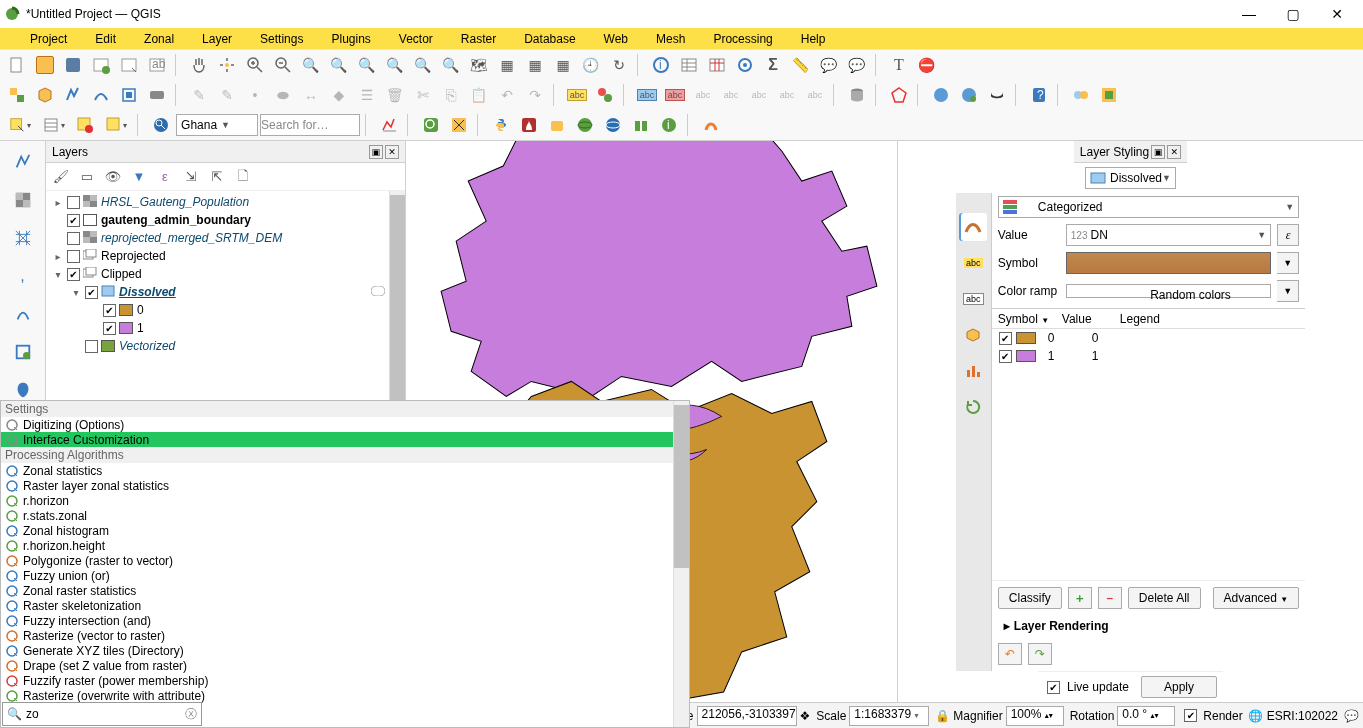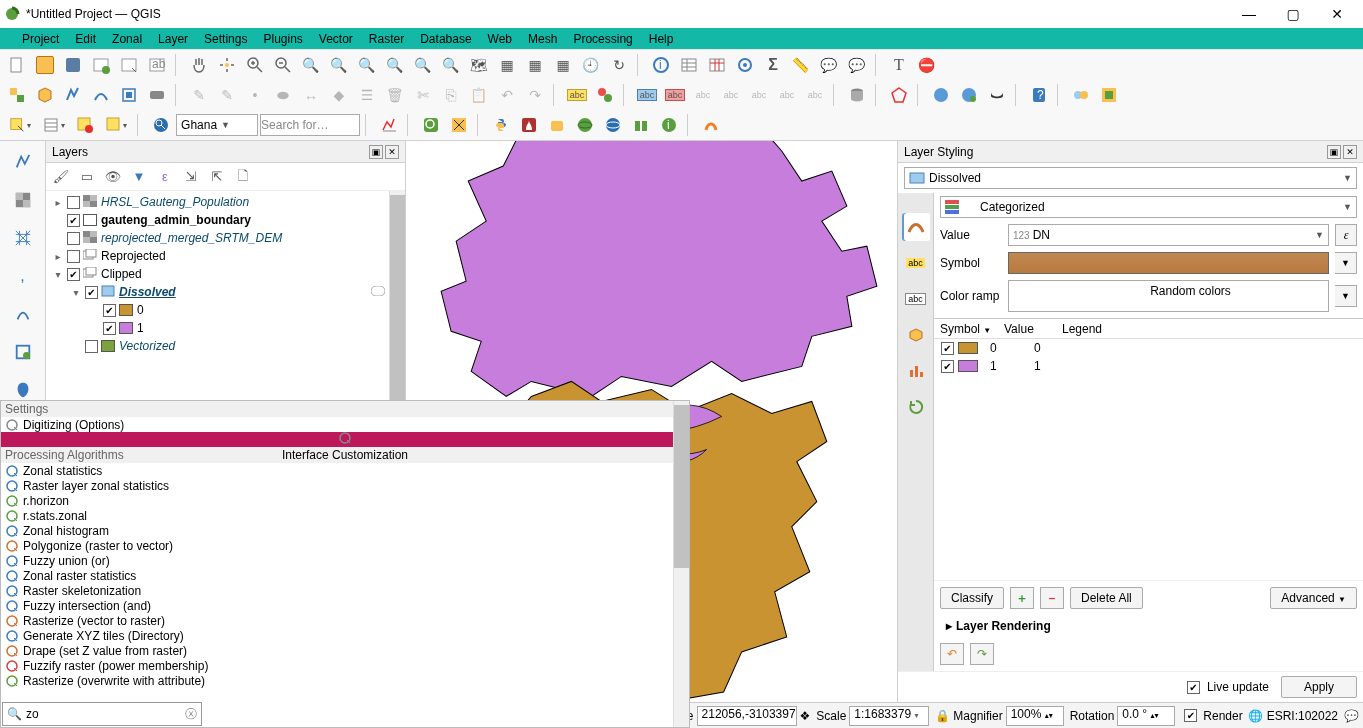--- a/index.html
+++ b/index.html
@@ -6,21 +6,21 @@
   body { background: #f0f0f0; width: 1363px; height: 728px; overflow: hidden; display: flex; flex-direction: column; }
 
   
   .titlebar { height: 28px; background: #fff; display: flex; align-items: center; padding: 0 4px; }
   .titlebar .qicon { width: 16px; height: 16px; margin-right: 6px; }
   .titlebar .title { flex: 1; font-size: 12px; color: #000; }
   .winbtns { display: flex; gap: 0; }
   .winbtn { width: 44px; height: 28px; display: flex; align-items: center; justify-content: center; font-size: 14px; }
 
   
-  .menubar { height: 22px; background: #14b8a6; display: flex; align-items: center; padding: 0 14px; border-bottom: 1px solid #e5e5e5; gap: 0; }
+  .menubar { height: 22px; background: #fde047; display: flex; align-items: center; padding: 0 22px; border-bottom: 1px solid #e5e5e5; gap: 12px; }
   .menubar .menuitem { padding: 2px 8px; }
 
   
   .toolbars { background: #f8f8f8; border-bottom: 1px solid #d0d0d0; }
   .trow { display: flex; align-items: center; padding: 2px 4px; gap: 2px; flex-wrap: nowrap; }
   .tbtn { width: 26px; height: 26px; border: 1px solid transparent; border-radius: 3px; display: flex; align-items: center; justify-content: center; font-size: 14px; color: #555; }
   .tbtn.wide { width: auto; padding: 0 4px; }
   .tbtn svg { width: 18px; height: 18px; }
   .tsep { width: 6px; height: 22px; border-left: 1px solid #ccc; margin: 0 3px; }
   .combo { height: 22px; border: 1px solid #aaa; background: #fff; display: flex; align-items: center; padding: 0 4px; }
@@ -56,43 +56,43 @@
   .panel-tabs { height: 24px; background: #f0f0f0; border-top: 1px solid #d0d0d0; display: flex; }
   .ptab { padding: 4px 12px; border-right: 1px solid #d0d0d0; font-size: 12px; }
   .ptab.active { background: #fff; border-top: 2px solid #fff; margin-top: -1px; border-bottom: none; }
 
   
   .locator { position: absolute; left: 0; top: 400px; width: 690px; bottom: 0; background: #fff; border: 1px solid #bbb; display: flex; flex-direction: column; z-index: 10; }
   .locator-list { flex: 1; overflow: hidden; position: relative;}
   .lhdr { background: #f0f0f0; color: #666; padding: 1px 4px; font-size: 12px; }
   .litem { display: flex; align-items: center; padding: 0 4px; height: 15px; gap: 4px; }
   .litem .icn { width: 14px; height: 14px; display:flex;align-items:center;justify-content:center; font-size:11px;}
-  .litem.hl { background: #be185d; flex-direction: column; }
+  .litem.hl { background: #22c55e; }
   .locator-input { height: 24px; border-top: 1px solid #ccc; display: flex; align-items: center; padding: 0 4px; position:absolute; bottom:0; left:0; width: 200px; background:#fff; border:1px solid #999;}
   .locator-input .mag { margin-right: 4px; font-size: 12px;}
   .locator-input input { border: none; outline: none; flex: 1; font-size: 12px; }
   .locator-input .clear { color:#888; font-size:12px;}
 
   
   .mapcanvas { flex: 1; background: #fff; position: relative; overflow: hidden; }
 
   
-  .styling-panel { width: 466px; background: #fff; border-left: 1px solid #d0d0d0; display: flex; flex-direction: column; }
+  .styling-panel { width: 466px; background: #fff; border-left: 1px solid #d0d0d0; display: flex; flex-direction: column; align-items: center; }
   .stylebody { flex:1; display:flex; min-height:0;}
   .styletabs { width: 36px; background: #e8e8e8; border-right: 1px solid #ccc; display:flex; flex-direction:column; align-items:center; padding-top: 20px; gap:8px;}
   .styletabs .stab { width:28px; height:28px; display:flex;align-items:center;justify-content:center;font-size:14px; border-radius:3px;}
   .styletabs .stab.active { background: #fff; box-shadow: inset 2px 0 0 #5b9bd5;}
   .styleform { flex:1; display:flex; flex-direction:column; padding: 0; }
   .formrow { display:flex; align-items:center; padding: 3px 6px; gap:6px; }
   .formlabel { width: 62px; font-size:12px; }
   .select { flex:1; height:22px; border:1px solid #aaa; background:#fff; display:flex; align-items:center; padding:0 4px; }
   .select .arrow { margin-left:auto; font-size:9px; color:#555;}
   .ebtn { width:22px; height:22px; border:1px solid #aaa; background:#f4f4f4; display:flex;align-items:center;justify-content:center; font-family: Georgia, serif; font-style:italic;}
   .symbolbar { flex:1; height:22px; border:1px solid #666; background: linear-gradient(#c08850, #b87a40); }
-  .rampbtn { flex:1; height:32px; border:1px solid #aaa; background:#fff; text-align:center; line-height:20px;padding-left:44px;}
+  .rampbtn { flex:1; height:14px; border:1px solid #aaa; background:#fff; text-align:center; line-height:20px;padding-left:44px;}
   .cat-table { flex:1; border-top:1px solid #ccc; margin-top:3px; overflow:auto; position: relative;}
   .cat-head { display:flex; background:#fff; border-bottom:1px solid #ddd; height:20px; align-items:center; }
   .cat-head div { padding: 2px 6px; font-size:12px; }
   .cat-row { display:flex; align-items:center; height:18px; padding-left:4px;}
   .cat-row .cb { margin-right:4px;}
   .cat-row .swatch { width:20px; height:12px;}
   .cat-row .val { width: 52px; padding-left: 8px;}
   .stylefooter { padding: 6px; display:flex; flex-direction: column; gap:6px; border-top: 1px solid #eee;}
   .btnrow { display:flex; gap:6px; align-items:center;}
   .btn { height:22px; border:1px solid #aaa; background:#f4f4f4; padding: 0 10px; line-height:20px; border-radius:2px; font-size:12px;}
@@ -857,20 +857,29 @@
           <svg width="12" height="12">
             <circle cx="6" cy="6" r="5" fill="none" stroke="#3a7bbf" stroke-width="1.5"></circle>
             <path d="M8 8l3 3" stroke="#3a7bbf"></path>
           </svg>
         </span>
         <span>Zonal histogram</span>
       </div>
       <div class="litem">
         <span class="icn">
           <svg width="12" height="12">
+            <circle cx="6" cy="6" r="5" fill="none" stroke="#5a9e3f" stroke-width="1.5"></circle>
+            <path d="M8 8l3 3" stroke="#5a9e3f"></path>
+          </svg>
+        </span>
+        <span>r.horizon.height</span>
+      </div>
+      <div class="litem">
+        <span class="icn">
+          <svg width="12" height="12">
             <circle cx="6" cy="6" r="5" fill="none" stroke="#d07030" stroke-width="1.5"></circle>
             <path d="M8 8l3 3" stroke="#d07030"></path>
           </svg>
         </span>
         <span>Polygonize (raster to vector)</span>
       </div>
       <div class="litem">
         <span class="icn">
           <svg width="12" height="12">
             <circle cx="6" cy="6" r="5" fill="none" stroke="#3a7bbf" stroke-width="1.5"></circle>

